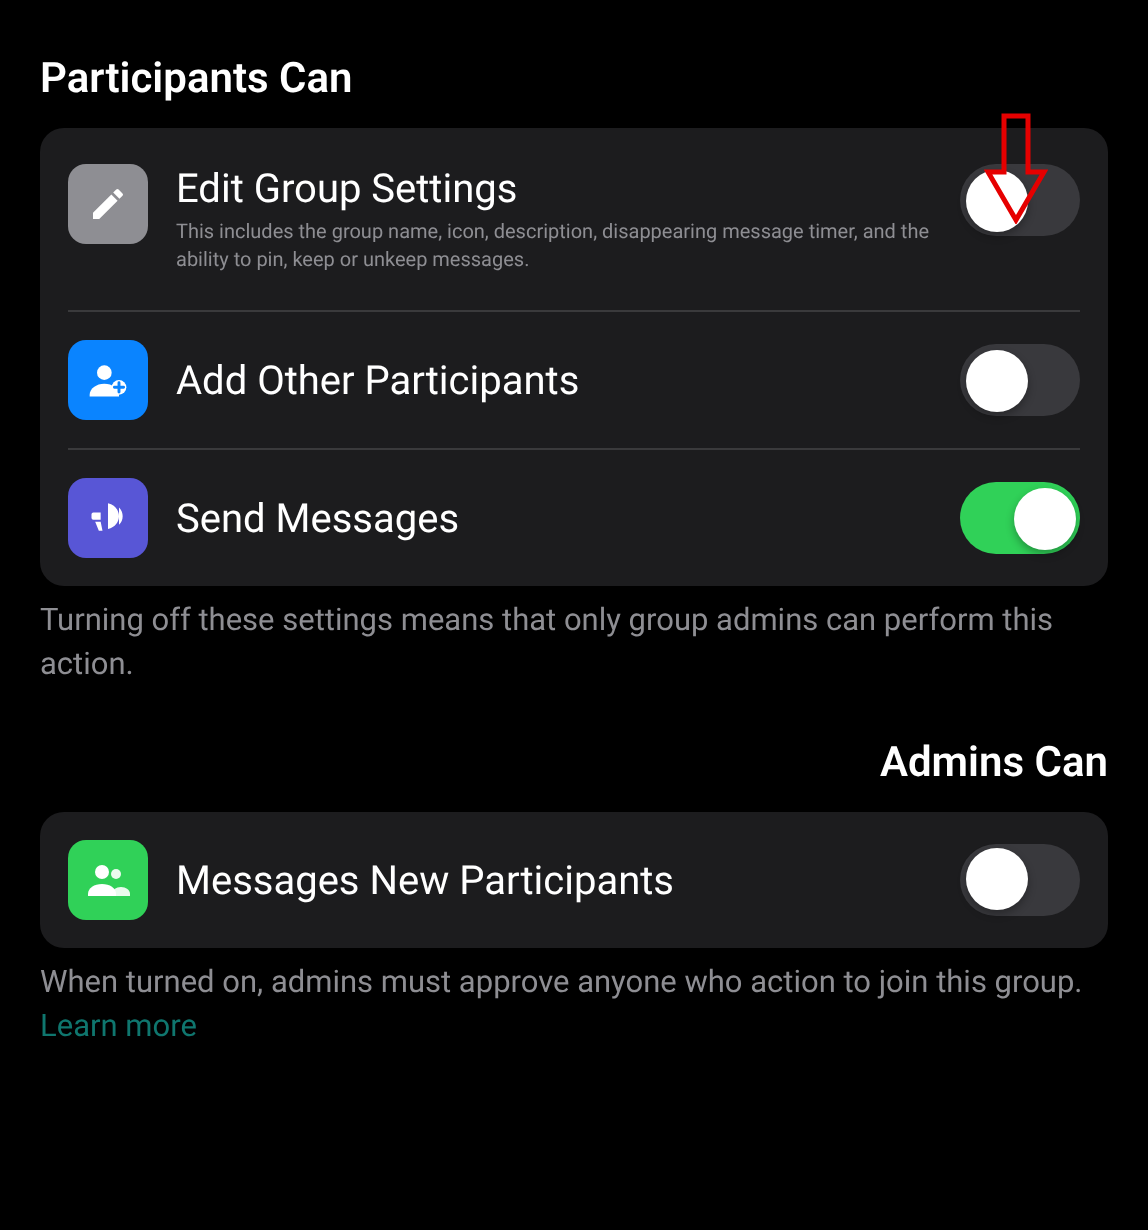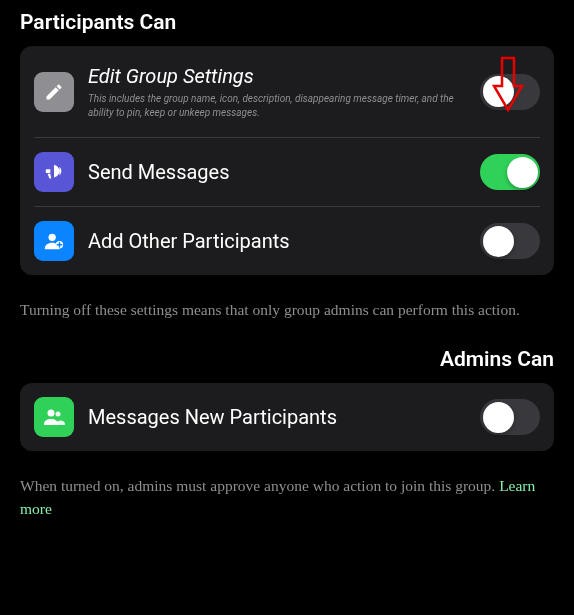--- a/index.html
+++ b/index.html
@@ -13,44 +13,43 @@
       font-family: -apple-system, BlinkMacSystemFont, "Segoe UI", Roboto, Helvetica, Arial, sans-serif;
       width: 574px;
       height: 615px;
       padding: 0 20px;
       position: relative;
       overflow: hidden;
     }
     .section-title {
       font-size: 21px;
       font-weight: 600;
-      margin-top: 10px;
+      margin-top: 28px;
       margin-bottom: 12px;
       color: #fff;
     }
     .card {
       background: #1c1c1e;
       border-radius: 12px;
       padding: 0 14px;
     }
     .row {
       display: flex;
       align-items: center;
       padding: 14px 0;
       gap: 14px;
       border-bottom: 0.5px solid #3a3a3c;
     }
     .row:last-child {
       border-bottom: none;
     }
     .row-first {
-      align-items: center;
+      align-items: flex-start;
       padding-top: 18px;
       padding-bottom: 18px;
-      font-style: italic;
     }
     .icon-tile {
       width: 40px;
       height: 40px;
       border-radius: 9px;
       display: flex;
       align-items: center;
       justify-content: center;
       flex-shrink: 0;
     }
@@ -96,26 +95,25 @@
       height: 31px;
       border-radius: 50%;
       background: #fff;
       box-shadow: 0 2px 4px rgba(0,0,0,0.3);
     }
     .toggle.off .knob { left: 2.5px; }
     .toggle.on .knob { right: 2.5px; }
     .footer-text {
       font-size: 15.5px;
       color: #8e8e93;
-      margin-top: 24px;
+      margin-top: 6px;
       line-height: 1.45;
-      font-family: Liberation Serif, serif;
     }
     .footer-text a {
-      color: #86efac;
+      color: #0f766e;
       text-decoration: none;
     }
     .annotation-arrow {
       position: absolute;
       top: 56px;
       right: 50px;
       pointer-events: none;
     }
     svg { display: block; }
   </style>
@@ -130,51 +128,51 @@
     <div class="icon-tile gray">
       <svg width="20" height="20" viewBox="0 0 24 24" fill="#fff">
           <path d="M3 17.25V21h3.75l11-11-3.75-3.75-11 11zM20.7 7.05a1 1 0 0 0 0-1.41l-2.34-2.34a1 1 0 0 0-1.41 0l-1.83 1.83 3.75 3.75 1.83-1.83z"></path>
         </svg>
     </div>
     <div class="row-content">
       <div class="row-title">Edit Group Settings</div>
       <div class="row-desc">This includes the group name, icon, description, disappearing message timer, and the ability to pin, keep or unkeep messages.</div>
     </div>
     <div class="toggle off">
-      <div class="knob"></div>
-    </div>
-  </div>
-
-  <div class="row">
-    <div class="icon-tile purple">
-      <svg width="22" height="22" viewBox="0 0 24 24" fill="#fff">
-          <path d="M18 11c0-3-2-6-6-7v14c4-1 6-4 6-7zm2 0c0 1.8-.7 3.5-2 4.7V6.3c1.3 1.2 2 2.9 2 4.7zM4 9h4v4H4a1 1 0 0 1-1-1v-2a1 1 0 0 1 1-1zm1 5h3l1 5H7l-2-5z"></path>
-        </svg>
-    </div>
-    <div class="row-content">
-      <div class="row-title">Send Messages</div>
-    </div>
-    <div class="toggle on">
       <div class="knob"></div>
     </div>
   </div>
 
   <div class="row">
     <div class="icon-tile blue">
       <svg width="22" height="22" viewBox="0 0 24 24" fill="#fff">
           <circle cx="10" cy="8" r="4"></circle>
           <path d="M2 20c0-3.3 3.6-6 8-6s8 2.7 8 6v1H2v-1z"></path>
           <circle cx="18" cy="16" r="4" fill="#fff"></circle>
           <path d="M18 13.5v5M15.5 16h5" stroke="#0a84ff" stroke-width="1.6" stroke-linecap="round"></path>
         </svg>
     </div>
     <div class="row-content">
       <div class="row-title">Add Other Participants</div>
     </div>
     <div class="toggle off">
+      <div class="knob"></div>
+    </div>
+  </div>
+
+  <div class="row">
+    <div class="icon-tile purple">
+      <svg width="22" height="22" viewBox="0 0 24 24" fill="#fff">
+          <path d="M18 11c0-3-2-6-6-7v14c4-1 6-4 6-7zm2 0c0 1.8-.7 3.5-2 4.7V6.3c1.3 1.2 2 2.9 2 4.7zM4 9h4v4H4a1 1 0 0 1-1-1v-2a1 1 0 0 1 1-1zm1 5h3l1 5H7l-2-5z"></path>
+        </svg>
+    </div>
+    <div class="row-content">
+      <div class="row-title">Send Messages</div>
+    </div>
+    <div class="toggle on">
       <div class="knob"></div>
     </div>
   </div>
 
 </div>
 
 <div class="footer-text">Turning off these settings means that only group admins can perform this action.</div>
 
 <div class="section-title" style="margin-top:26px;text-align:right;">Admins Can</div>
 

